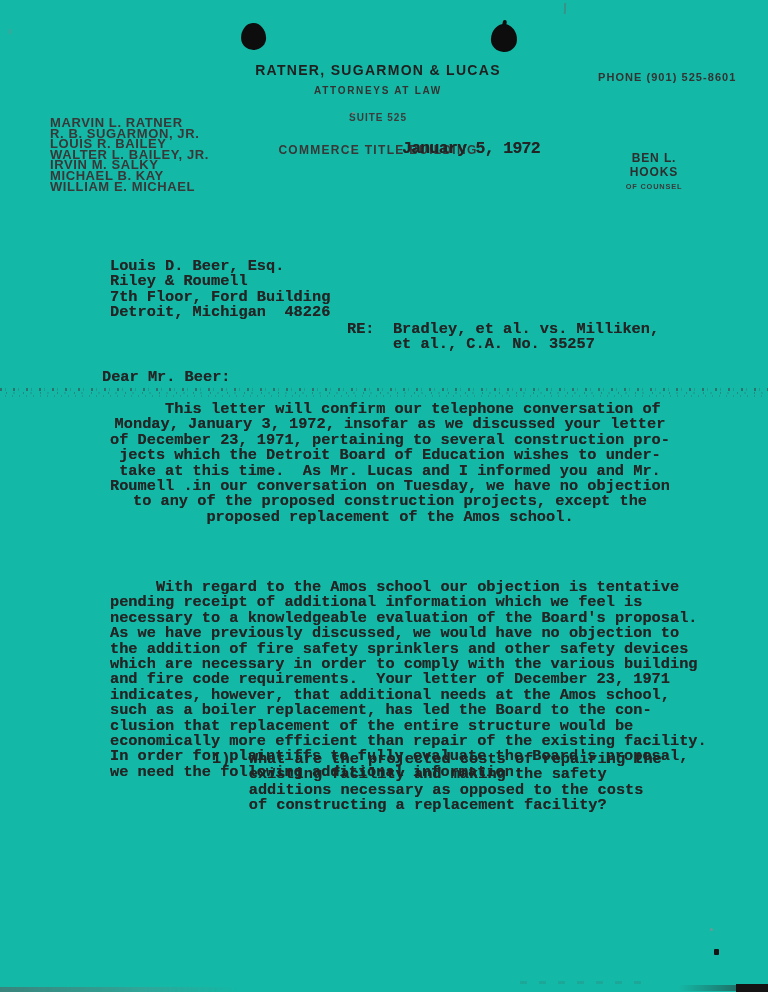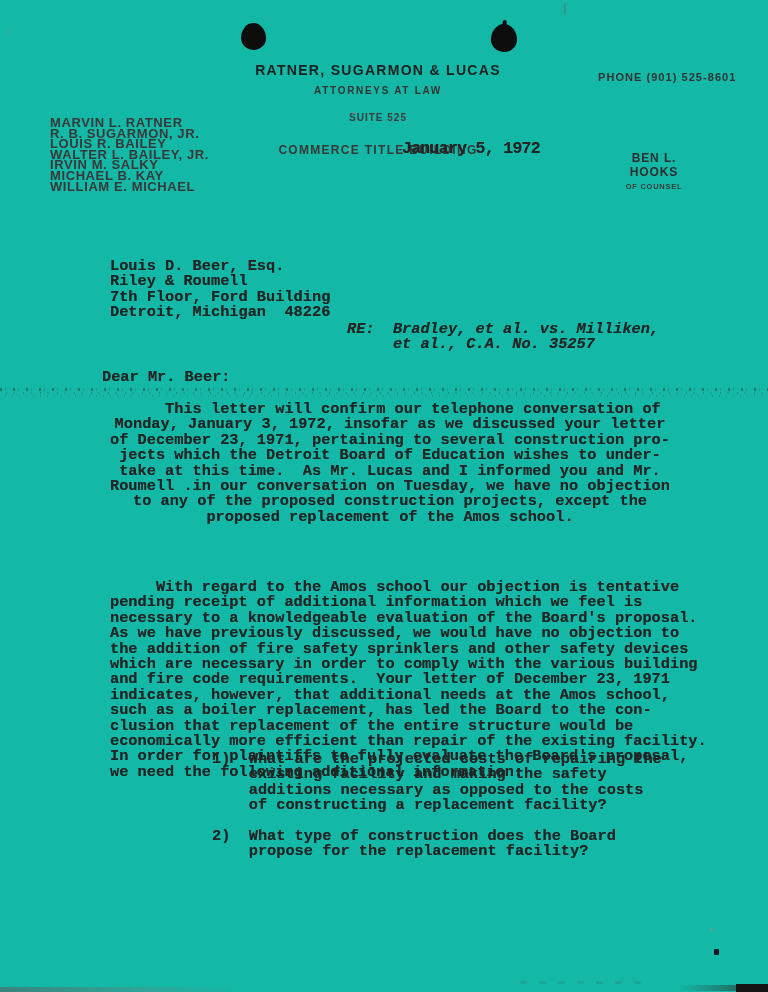--- a/index.html
+++ b/index.html
@@ -36,21 +36,21 @@
 
   .counsel { left:614px; top:151px; width:80px; text-align:center; }
   .counsel-name  { font-size:12px; letter-spacing:0.9px; color:#2e2e2e; }
   .counsel-title { font-size:7.4px; letter-spacing:0.8px; color:#3a3a3a; margin-top:3px; }
 
   .attorneys { left:50px; top:118px; }
   .attorneys div { font-size:13px; letter-spacing:0.6px; line-height:10.6px; color:#383838; }
 
   
   .recipient  { left:110px; top:259px; }
-  .re-block   { left:347px; top:322px;font-style:italic; }
+  .re-block   { left:347px; top:322px; }
   .salutation { left:102px; top:370px; }
   .para1      { left:110px; top:402px;text-align:center; }
   .para2      { left:110px; top:540px;margin-top:40px; }
   .item1      { left:212px; top:752px; }
   .item2      { left:212px; top:829px; }
 
   
   .punch-dot { position:absolute; background:#0d0d0d;
                border-radius:50% 50% 50% 50% / 56% 56% 44% 44%; }
   .dot-left  { left:241px; top:23px; width:25px; height:27px; transform:rotate(-3deg); }
@@ -148,22 +148,20 @@
 indicates, however, that additional needs at the Amos school,
 such as a boiler replacement, has led the Board to the con-
 clusion that replacement of the entire structure would be
 economically more efficient than repair of the existing facility.
 In order for plaintiffs to fully evaluate the Board's proposal,
 we need the following additional information:</div>
   <div class="type item1">1)  What are the projected costs of repairing the
     existing facility and making the safety
     additions necessary as opposed to the costs
     of constructing a replacement facility?</div>
-  <div class="type item2">2)  What type of construction does the Board
-    propose for the replacement facility?</div>
 
   <div class="artifact tick-top-right"></div>
   <div class="artifact tick-top-left"></div>
   <div class="artifact speck-lh-a"></div>
   <div class="artifact speck-lh-b"></div>
   <div class="artifact speck-right-a"></div>
   <div class="artifact dot-right-margin"></div>
   <div class="artifact streak-bottom-left"></div>
   <div class="artifact smudge-bottom-mid"></div>
   <div class="artifact smudge-bottom-right"></div>

